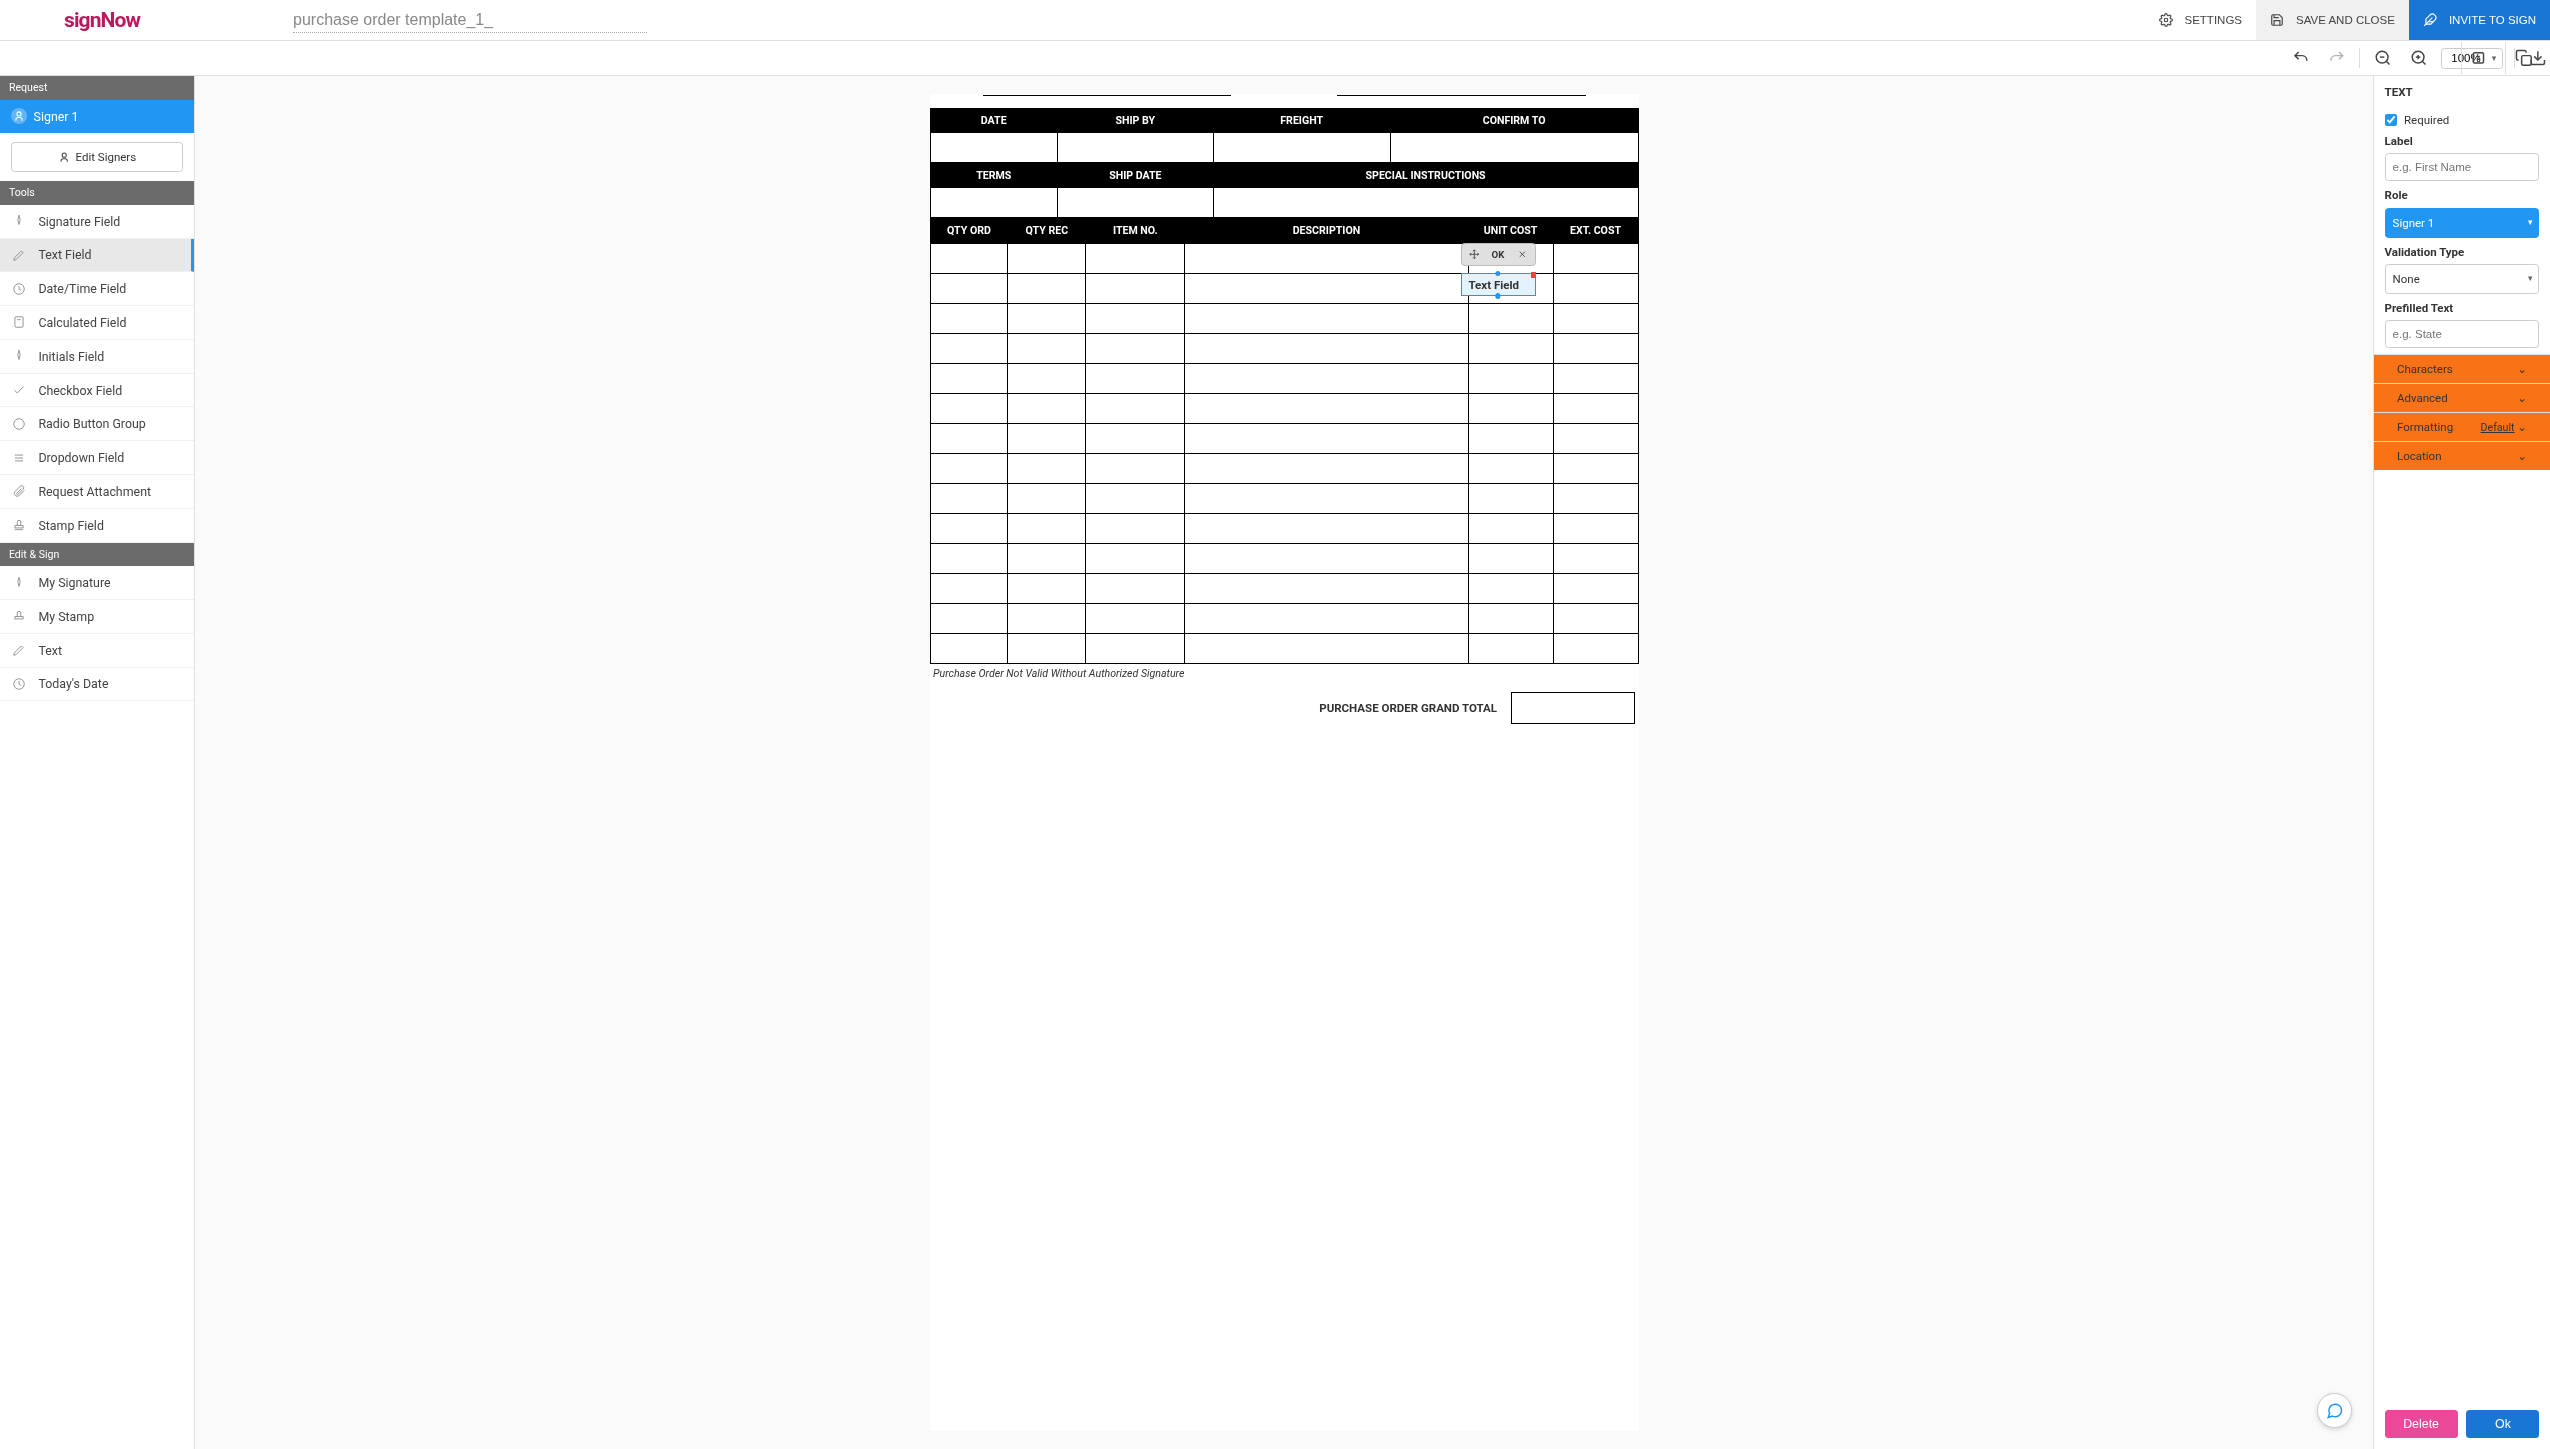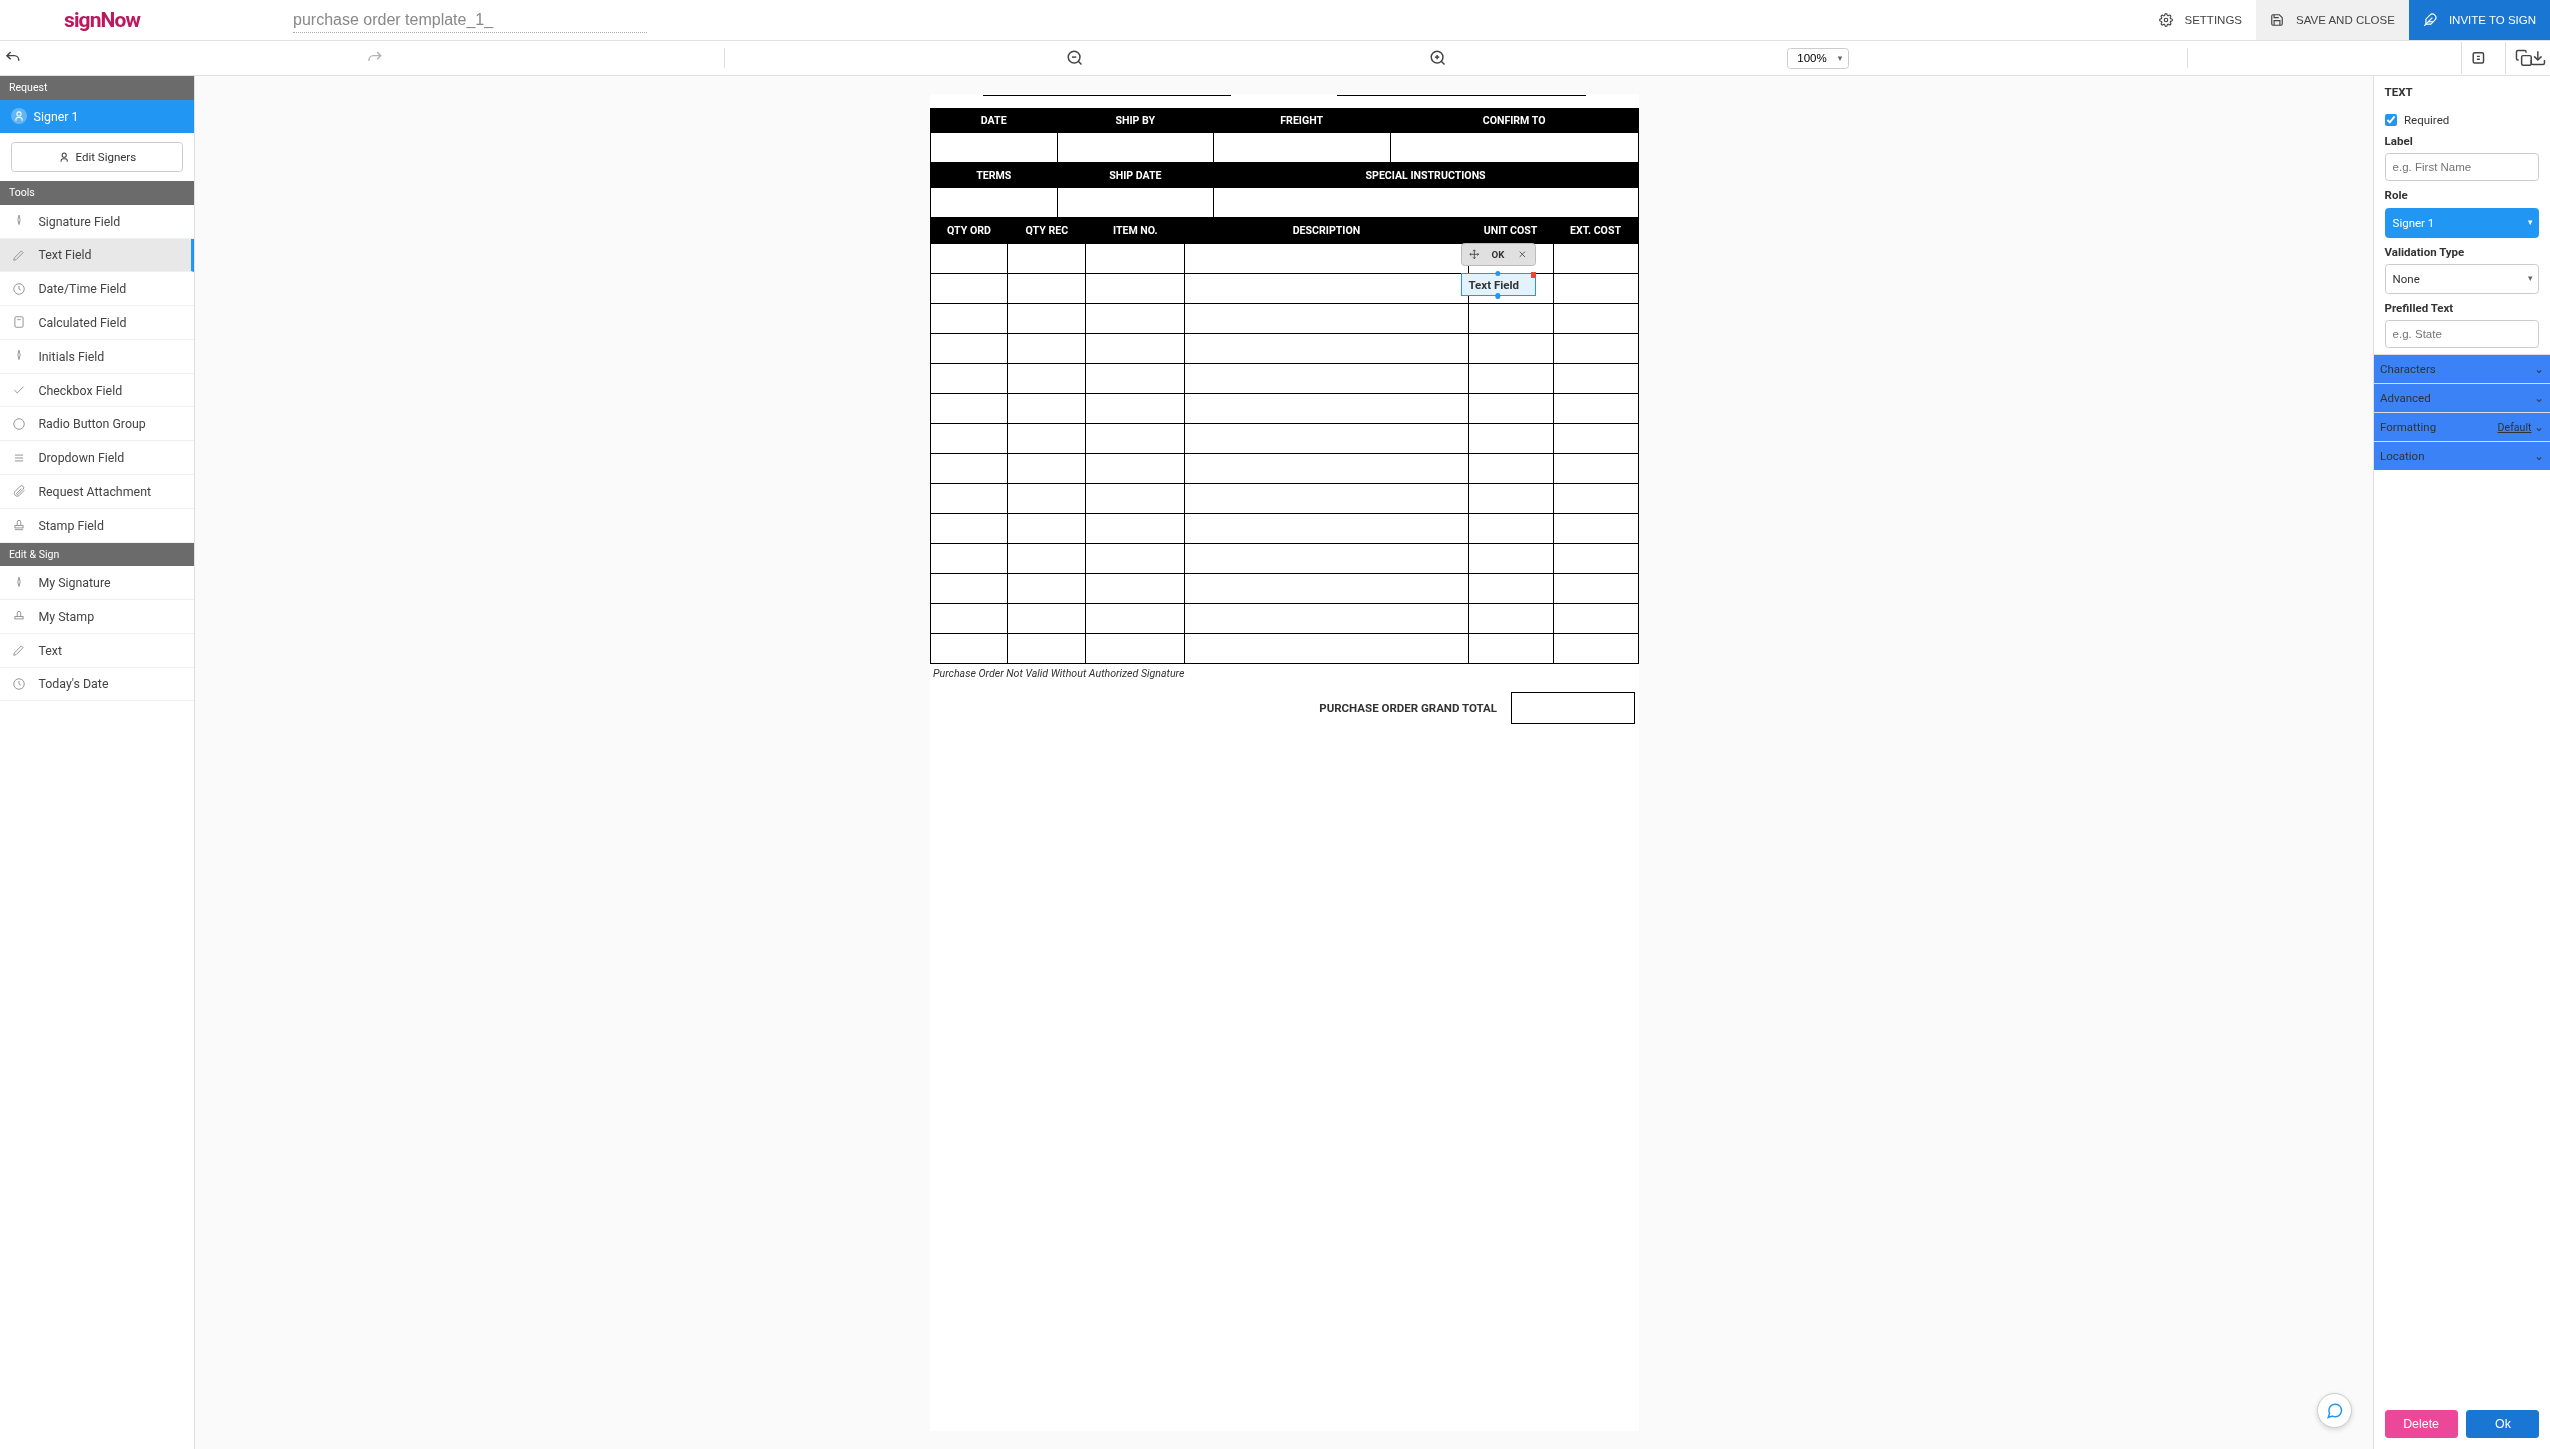--- a/index.html
+++ b/index.html
@@ -10,21 +10,21 @@
 .logo { width: 204px; text-align: center; font-size: 21px; font-weight: 700; color: #be185d; letter-spacing: -0.9px; }
 .doc-title { flex: 0 0 auto; margin-left: 89px; }
 .doc-title input { border: none; border-bottom: 0.9px dotted #aaa; font-size: 16px; color: #888; width: 354px; outline: none; padding: 3.5px 0; }
 .topbar-right { margin-left: auto; display: flex; align-items: stretch; height: 100%; }
 .tb-btn { display: flex; align-items: center; padding: 0 14px; gap: 12px; cursor: pointer; font-size: 11.5px; color: #444; border: none; background: transparent; }
 .tb-btn.save { background: #f0f0f0; }
 .tb-btn.invite { background: #1976d2; color: #fff; }
 .tb-btn svg { width: 14px; height: 14px; }
 
 
-.toolbar { display: flex; align-items: center; justify-content: space-between; height: 35px; border-bottom: 0.9px solid #e0e0e0; background: #fff; gap: 10.6px; position: relative; }
+.toolbar { display: flex; align-items: center; justify-content: flex-end; height: 35px; border-bottom: 0.9px solid #e0e0e0; background: #fff; gap: 10.6px; position: relative; }
 .toolbar .tbar-btn { background: transparent; border: none; cursor: pointer; padding: 3.5px; display:flex; align-items:center; }
 .toolbar svg { width: 17.7px; height: 17.7px; stroke: #444; fill: none; }
 .toolbar .divider { width: 0.9px; height: 19.5px; background: #ddd; }
 .zoom-select { border: 0.9px solid #ccc; border-radius: 3.5px; padding: 3.5px 21px 3.5px 8.9px; font-size: 11.5px; background: #fff; appearance: none; position: relative; }
 .zoom-wrap { position: relative; }
 .zoom-wrap::after { content: "▾"; position: absolute; right: 7px; top: 5.3px; font-size: 8.9px; color: #666; pointer-events: none; }
 .toolbar-right { position: absolute; right: 8.9px; display: flex; gap: 7px; }
 .toolbar-right .tr-btn { border-left: 0.9px solid #ddd; padding: 7px 8.9px; cursor: pointer; display:flex; align-items:center; }
 
 
@@ -73,21 +73,21 @@
 
 .right-panel { width: 177px; background: #fff; border-left: 0.9px solid #e0e0e0; display: flex; flex-direction: column; font-size: 11.5px; }
 .rp-title { font-weight: 700; font-size: 11.5px; padding: 8.9px 10.6px; }
 .rp-section { padding: 5.3px 10.6px; }
 .rp-label { font-weight: 700; margin: 7px 0 5.3px; font-size: 11.5px; }
 .rp-input { width: 100%; border: 0.9px solid #ccc; border-radius: 3.5px; padding: 7px; font-size: 11.5px; }
 .rp-select { width: 100%; border: 0.9px solid #ccc; border-radius: 3.5px; padding: 7px; font-size: 11.5px; background:#fff; position:relative; }
 .rp-select.blue { background: #2196f3; color: #fff; border-color: #2196f3; }
 .check-row { display: flex; align-items: center; gap: 7px; }
 .check-row input { width: 12.4px; height: 12.4px; accent-color: #2196f3; }
-.rp-collapse { background: #3b82f6; padding: 7px 6px; border-top: 0.9px solid #ddd; display: flex; justify-content: space-between; align-items: center; cursor: pointer; font-size: 11.5px; }
+.rp-collapse { background: #f97316; padding: 7px 23px; border-top: 0.9px solid #ddd; display: flex; justify-content: space-between; align-items: center; cursor: pointer; font-size: 11.5px; }
 .rp-collapse .val { font-size: 10.6px; text-decoration: underline; }
 .rp-footer { margin-top: auto; padding: 10.6px; display: flex; gap: 8.9px; }
 .rp-btn { flex: 1; padding: 7px; border: none; border-radius: 3.5px; cursor: pointer; font-size: 12.4px; color: #fff; }
 .rp-btn.del { background: #ec4899; }
 .rp-btn.ok { background: #1976d2; }
 .sel-caret { position:absolute; right:7px; top:8.9px; font-size:8.9px; color:#666; }
 .rp-sel-wrap { position:relative; }
 .rp-sel-wrap.blue .sel-caret { color:#fff; }
 </style>
 </head>

